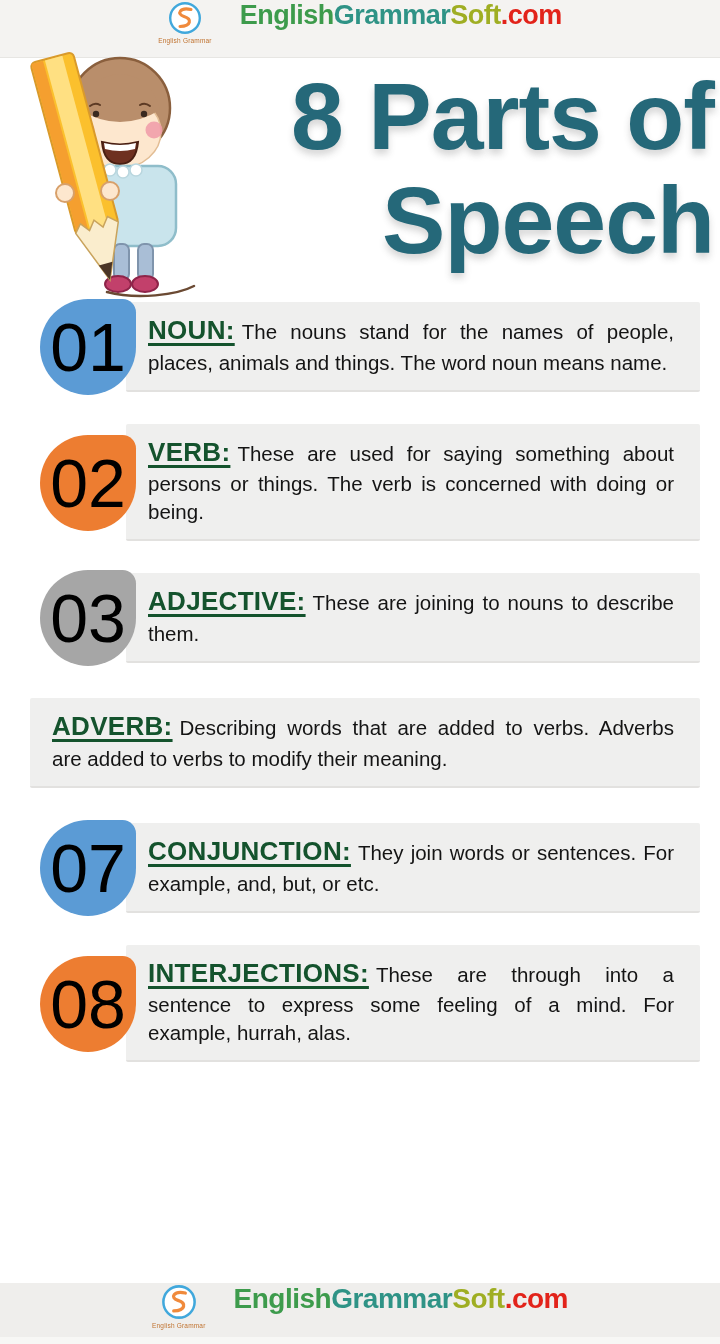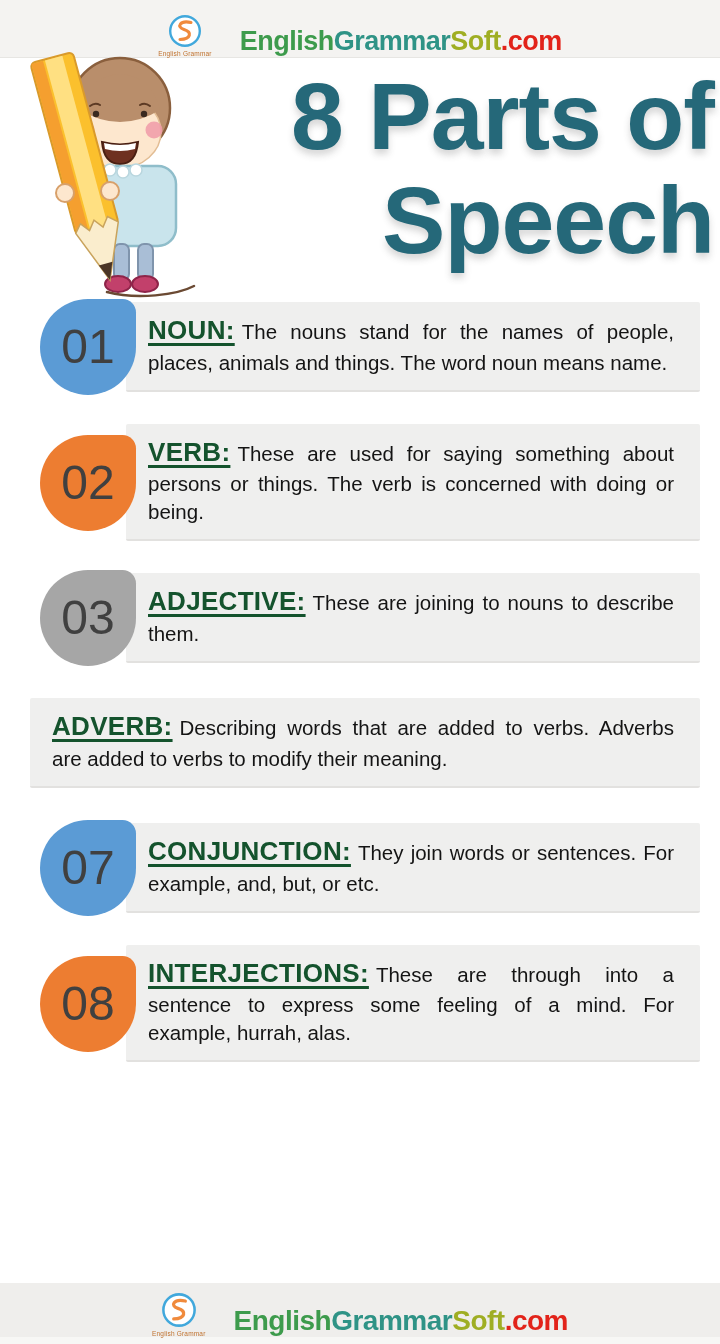--- a/index.html
+++ b/index.html
@@ -2,21 +2,21 @@
 <html><head>
 <meta charset="utf-8">
 <style>
   html,body{margin:0;padding:0;}
   body{
     width:720px;height:1344px;position:relative;overflow:hidden;
     background:#ffffff;font-family:"Liberation Sans",sans-serif;
   }
   
   .bar{
-    display:flex;align-items:flex-end;justify-content:center;gap:28px;
+    display:flex;align-items:flex-start;justify-content:center;gap:28px;
     background:#F4F3F1;
   }
   .header-bar{height:57px;border-bottom:1px solid #E7E6E3;}
   .footer-bar{
     position:absolute;left:0;right:0;bottom:0;height:61px;
     background:#EFEEEC;border-bottom:7px solid #F7F7F5;box-sizing:border-box;
   }
   .logo-block{display:flex;flex-direction:column;align-items:center;}
   .logo-caption{font-size:6.5px;color:#C0722F;margin-top:1px;letter-spacing:.2px;white-space:nowrap;}
   .brand-text{font-size:27px;font-weight:bold;letter-spacing:-.5px;white-space:nowrap;}
@@ -29,21 +29,21 @@
     font-weight:bold;font-size:95px;line-height:104px;letter-spacing:-1px;
     text-shadow:0 5px 7px rgba(70,70,70,.22);
   }
   
   .rows{padding:1px 20px 0 40px;}
   .row{display:flex;align-items:center;margin-bottom:29px;min-height:96px;}
   .num-badge{
     flex:0 0 96px;width:96px;height:96px;
     border-radius:50% 14% 50% 50%;
     display:flex;align-items:center;justify-content:center;
-    color:#404040;font-size:48px;line-height:1;z-index:2;
+    color:#000000;font-size:68px;line-height:1;z-index:2;
   }
   .item-card{
     flex:1;margin-left:-10px;background:#EFEFEE;
     min-height:60px;display:flex;align-items:center;
     padding:11px 26px 13px 22px;border-bottom:2px solid #E2E1DF;border-radius:2px;
   }
   .item-card p{margin:0;text-align:justify;font-size:20.5px;line-height:1.36;color:#141414;}
   .term{
     font-weight:bold;font-size:26px;letter-spacing:.3px;white-space:nowrap;
     text-decoration:underline;text-decoration-thickness:2.5px;text-underline-offset:4px;

